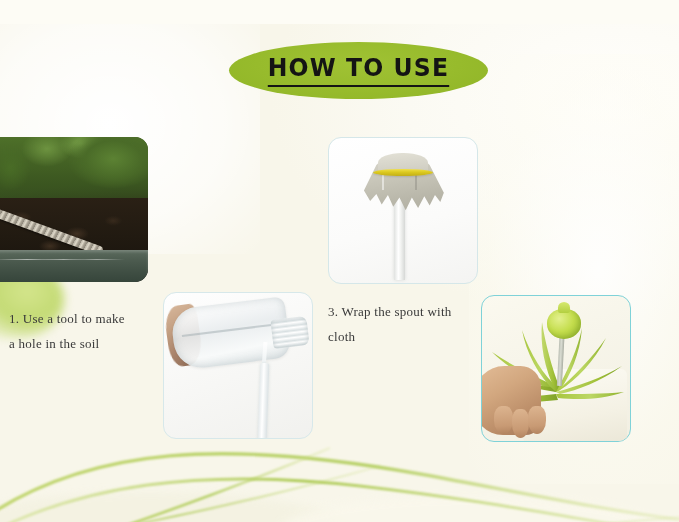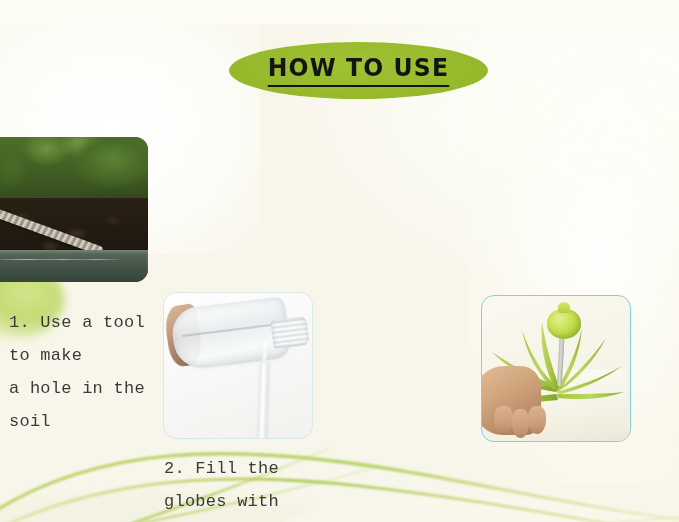--- a/index.html
+++ b/index.html
@@ -87,22 +87,22 @@
   
   .step {
     position: absolute;
   }
   .photo {
     position: relative;
     overflow: hidden;
     background: #f4f3ec;
   }
   .caption {
-    font-family: Liberation Mono, monospace;
-    font-size: 17px;
+    font-family: Liberation Serif, serif;
+    font-size: 13px;
     color: #3a3a3a;
     line-height: 1.95;
     letter-spacing: 0.25px;
     white-space: pre-line;
   }
 
   
   #step-1 { left: 0px; top: 113px; width: 175px; }
   #step-1-photo {
     width: 148px; height: 145px;
@@ -388,24 +388,32 @@
   </div>
 
   <div class="step" id="step-2">
     <div class="photo" id="step-2-photo">
       <div class="hand2"></div>
       <div class="bottle"></div>
       <div class="bottle-neck"></div>
       <div class="water-stream"></div>
       <div class="glass-tube"></div>
     </div>
-    <div class="caption" id="step-2-caption">2. Fill the globes with
-water from the bottom</div>
   </div>
 
+  <div class="step" id="step-3">
+    <div class="photo" id="step-3-photo">
+      <div class="spout-rod"></div>
+      <div class="cloth"></div>
+      <div class="cloth-top"></div>
+      <div class="rubber-band"></div>
+    </div>
+    <div class="caption" id="step-3-caption">3. Wrap the spout with
+cloth</div>
+  </div>
 
   <div class="step" id="step-4">
     <div class="photo" id="step-4-photo">
       <div class="plant-pot4"></div>
 
       <svg width="148" height="145" viewBox="0 0 148 145" style="position:absolute;left:0;top:0;">
         <defs>
           <linearGradient id="lf" x1="0" y1="0" x2="1" y2="0">
             <stop offset="0%" stop-color="#a8c63f"></stop>
             <stop offset="50%" stop-color="#bcd763"></stop>

